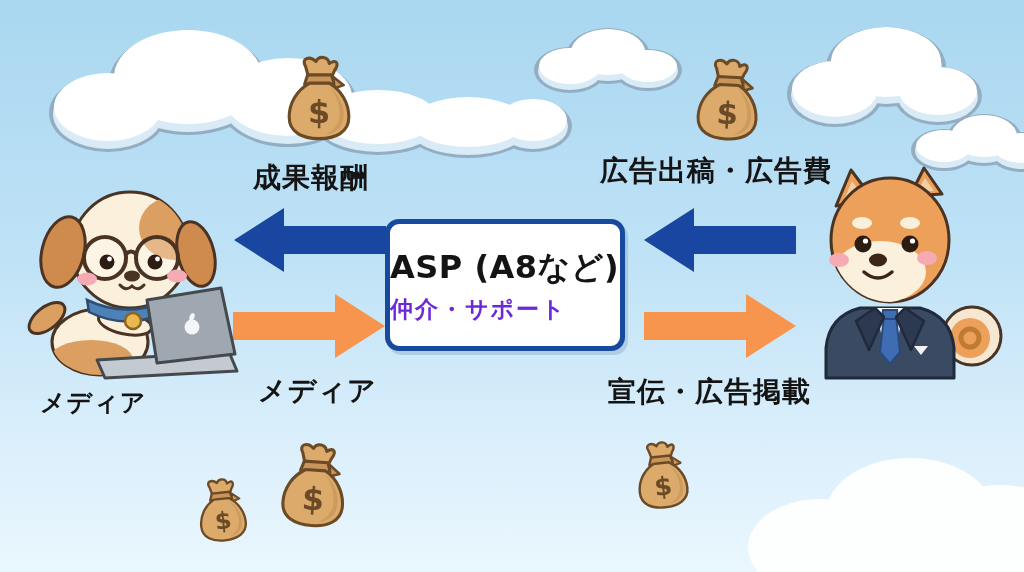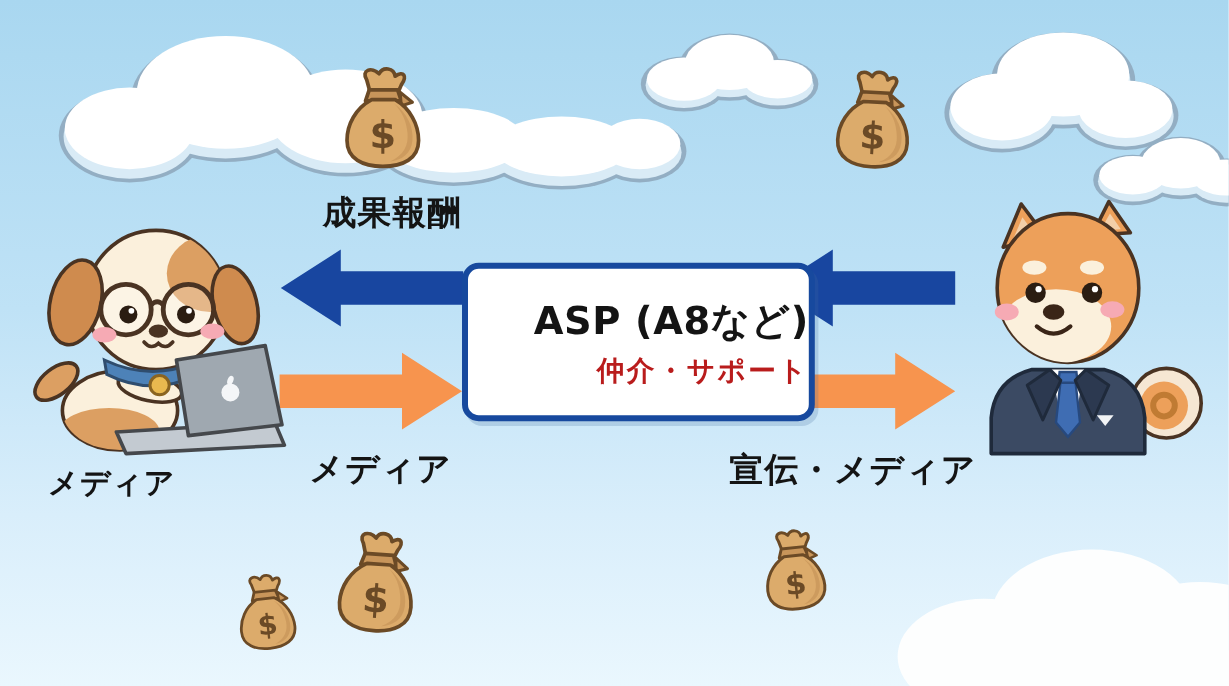--- a/index.html
+++ b/index.html
@@ -10,27 +10,27 @@
   }
   .abs{ position:absolute; }
   svg{ position:absolute; overflow:visible; }
   .lbl{
     position:absolute; color:#141414; font-weight:800; white-space:nowrap;
     letter-spacing:1px; line-height:1.15;
   }
   .lbl-flow{ font-size:28px; }
   .lbl-actor{ font-size:25px; line-height:1.32; }
   .asp-box{
-    position:absolute; left:385px; top:219px; width:294px; height:132px;
+    position:absolute; left:385px; top:219px; width:240px; height:132px;
     background:#ffffff; border:5px solid #17499e; border-radius:14px;
-    display:flex; flex-direction:column; align-items:flex-end; justify-content:center;
+    display:flex; flex-direction:column; align-items:flex-start; justify-content:center;
     box-shadow:3px 4px 0 rgba(70,110,160,.22);
   }
   .asp-title{ font-size:32px; font-weight:800; color:#141414; letter-spacing:.5px; }
-  .asp-sub{ font-size:23px; font-weight:800; color:#b91c1c; margin-top:4px; letter-spacing:2px; }
+  .asp-sub{ font-size:23px; font-weight:800; color:#6d28d9; margin-top:4px; letter-spacing:2px; }
   .arrow-blue polygon{ fill:#1846a0; }
   .arrow-orange polygon{ fill:#f7944e; }
   .bag-dollar{
     font-family:"DejaVu Sans",sans-serif; font-size:31px; font-weight:800;
     fill:#6b4a26; text-anchor:middle;
   }
   .media-line1{ display:block; margin-left:30px; }
 </style>
 </head>
 <body>
@@ -166,23 +166,24 @@
   <svg class="abs arrow-blue" style="left:642px;top:206px" width="156" height="68" viewBox="0 0 156 68">
     <polygon points="2,34 52,2 52,20 154,20 154,48 52,48 52,66"></polygon>
   </svg>
   <svg class="abs arrow-orange" style="left:231px;top:292px" width="156" height="68" viewBox="0 0 156 68">
     <polygon points="154,34 104,2 104,20 2,20 2,48 104,48 104,66"></polygon>
   </svg>
   <svg class="abs arrow-orange" style="left:642px;top:292px" width="156" height="68" viewBox="0 0 156 68">
     <polygon points="154,34 104,2 104,20 2,20 2,48 104,48 104,66"></polygon>
   </svg>
 
-  <div class="lbl lbl-flow" style="left:269px;top:162px">成果報酬</div>
+  <div class="lbl lbl-flow" style="left:253px;top:162px">成果報酬</div>
+  <div class="lbl lbl-flow" style="left:600px;top:155px">広告出稿・広告費</div>
   <div class="lbl lbl-flow" style="left:258px;top:375px">メディア</div>
-  <div class="lbl lbl-flow" style="left:608px;top:376px">宣伝・メディア</div>
+  <div class="lbl lbl-flow" style="left:608px;top:376px">宣伝・広告掲載</div>
 
   <div class="asp-box">
     <div class="asp-title">ASP (A8など)</div>
     <div class="asp-sub">仲介・サポート</div>
   </div>
 
   <svg class="abs" style="left:25px;top:192px" width="215" height="190" viewBox="0 0 215 190">
     <defs>
       <clipPath id="dogHead">
           <circle cx="105" cy="58" r="58"></circle>

